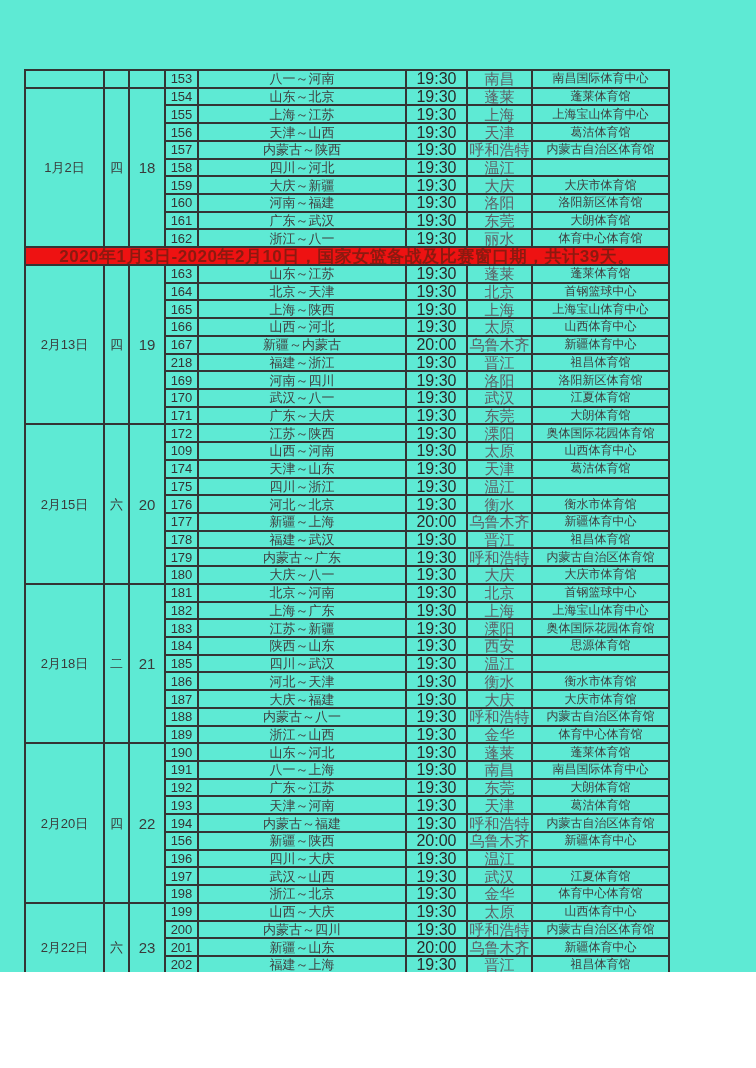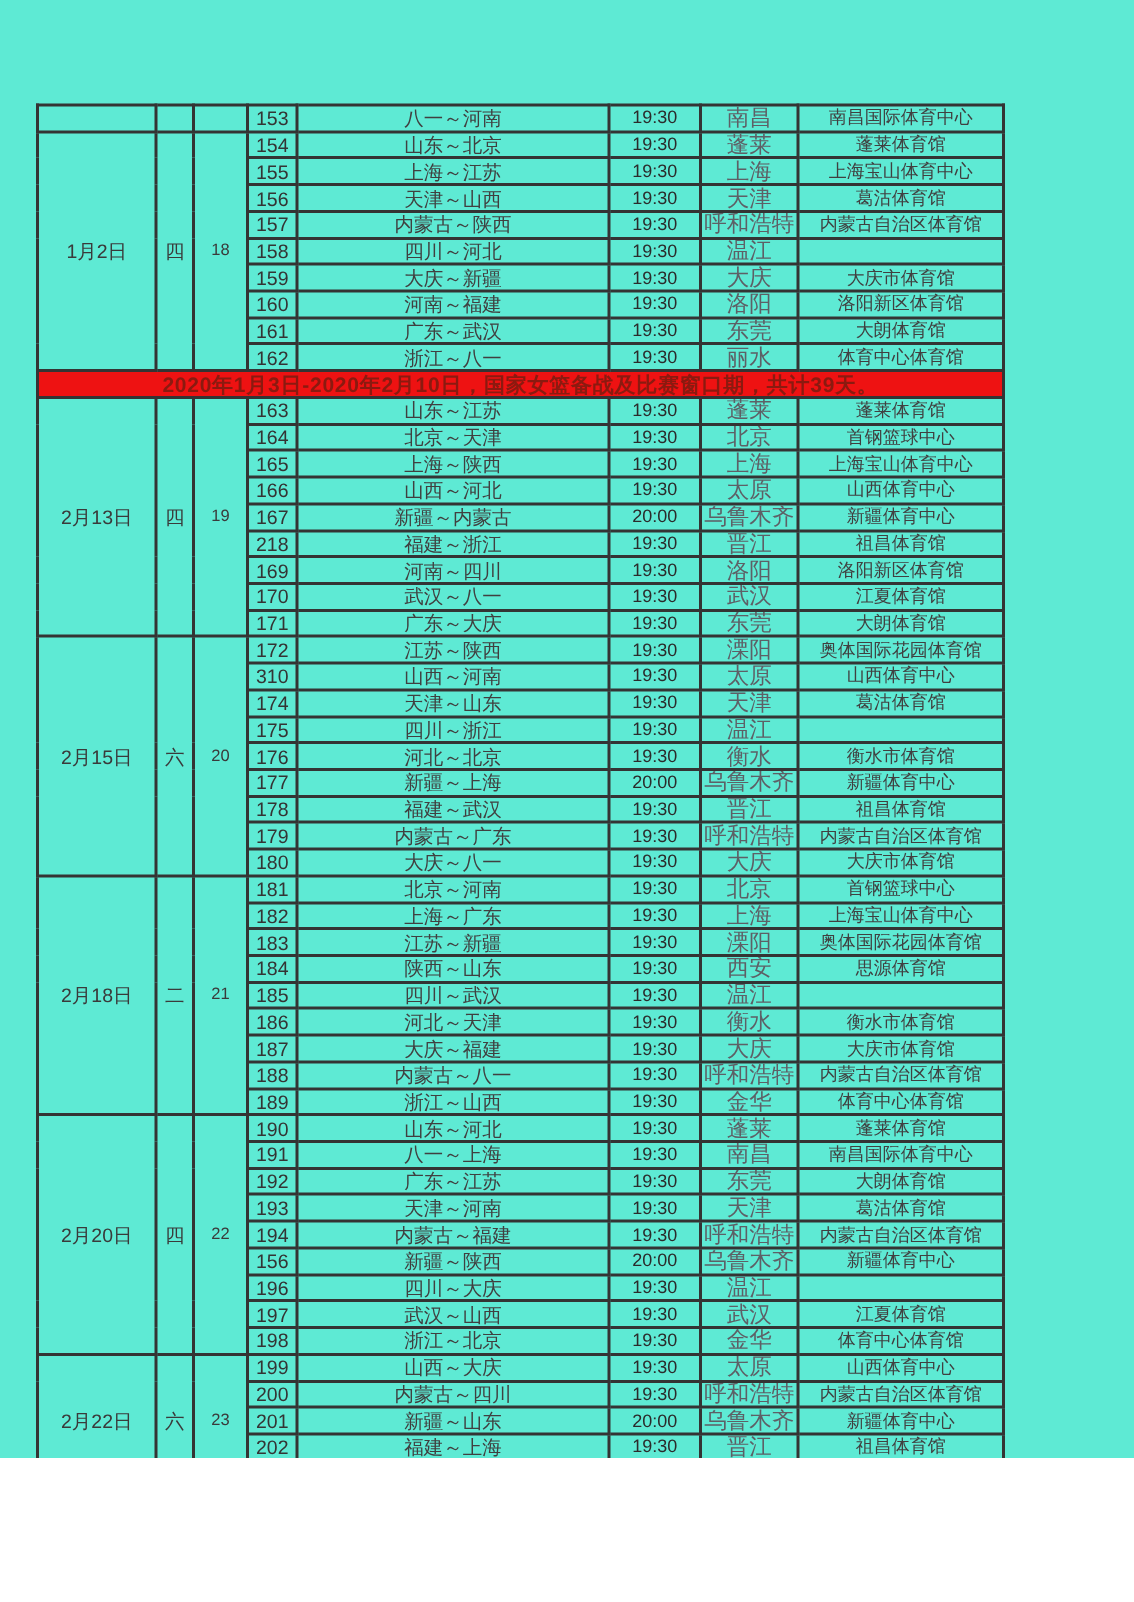--- a/index.html
+++ b/index.html
@@ -21,30 +21,30 @@
     border:2px solid #343434;
     padding:0;
     text-align:center;
     vertical-align:middle;
     overflow:hidden;
     white-space:nowrap;
     line-height:15px;
   }
   td.date    { font-size:13px; color:#3a3a3a; }
   td.weekday { font-size:13px; color:#3a3a3a; }
-  td.round   { font-size:11px; color:#3a3a3a; }
+  td.round   { font-size:15px; color:#3a3a3a; }
   td.no      { font-size:13px; color:#343434; text-align:left; padding-left:3px; }
   td.teams   { font-size:13px; color:#404040;margin-top:21px; }
-  td.time    { font-size:12px; color:#2b2b2b; }
+  td.time    { font-size:16px; color:#2b2b2b; }
   td.city    { font-size:15px; color:#5d6066; }
   td.venue   { font-size:12px; color:#404040; }
   td.cut     { border-top:none; }
   td.bottom  { vertical-align:bottom; padding-bottom:2px; }
   tr.banner-row td {
-    font-size:14px;
+    font-size:17px;
     letter-spacing:0.5px;
     font-weight:bold;
   }
   
   col.c-date { width:79px; } col.c-wd { width:25px; } col.c-round { width:36px; }
   col.c-no { width:33px; } col.c-teams { width:208px; } col.c-time { width:61px; }
   col.c-city { width:65px; } col.c-venue { width:137px; }
 </style>
 </head>
 <body>
@@ -211,21 +211,21 @@
           <td class="date" rowspan="9">2月15日</td>
           <td class="weekday" rowspan="9">六</td>
           <td class="round" rowspan="9">20</td>
           <td class="no">172</td>
           <td class="teams">江苏～陕西</td>
           <td class="time">19:30</td>
           <td class="city">溧阳</td>
           <td class="venue">奥体国际花园体育馆</td>
         </tr>
         <tr>
-          <td class="no">310</td>
+          <td class="no">109</td>
           <td class="teams">山西～河南</td>
           <td class="time">19:30</td>
           <td class="city">太原</td>
           <td class="venue">山西体育中心</td>
         </tr>
         <tr>
           <td class="no">174</td>
           <td class="teams">天津～山东</td>
           <td class="time">19:30</td>
           <td class="city">天津</td>

